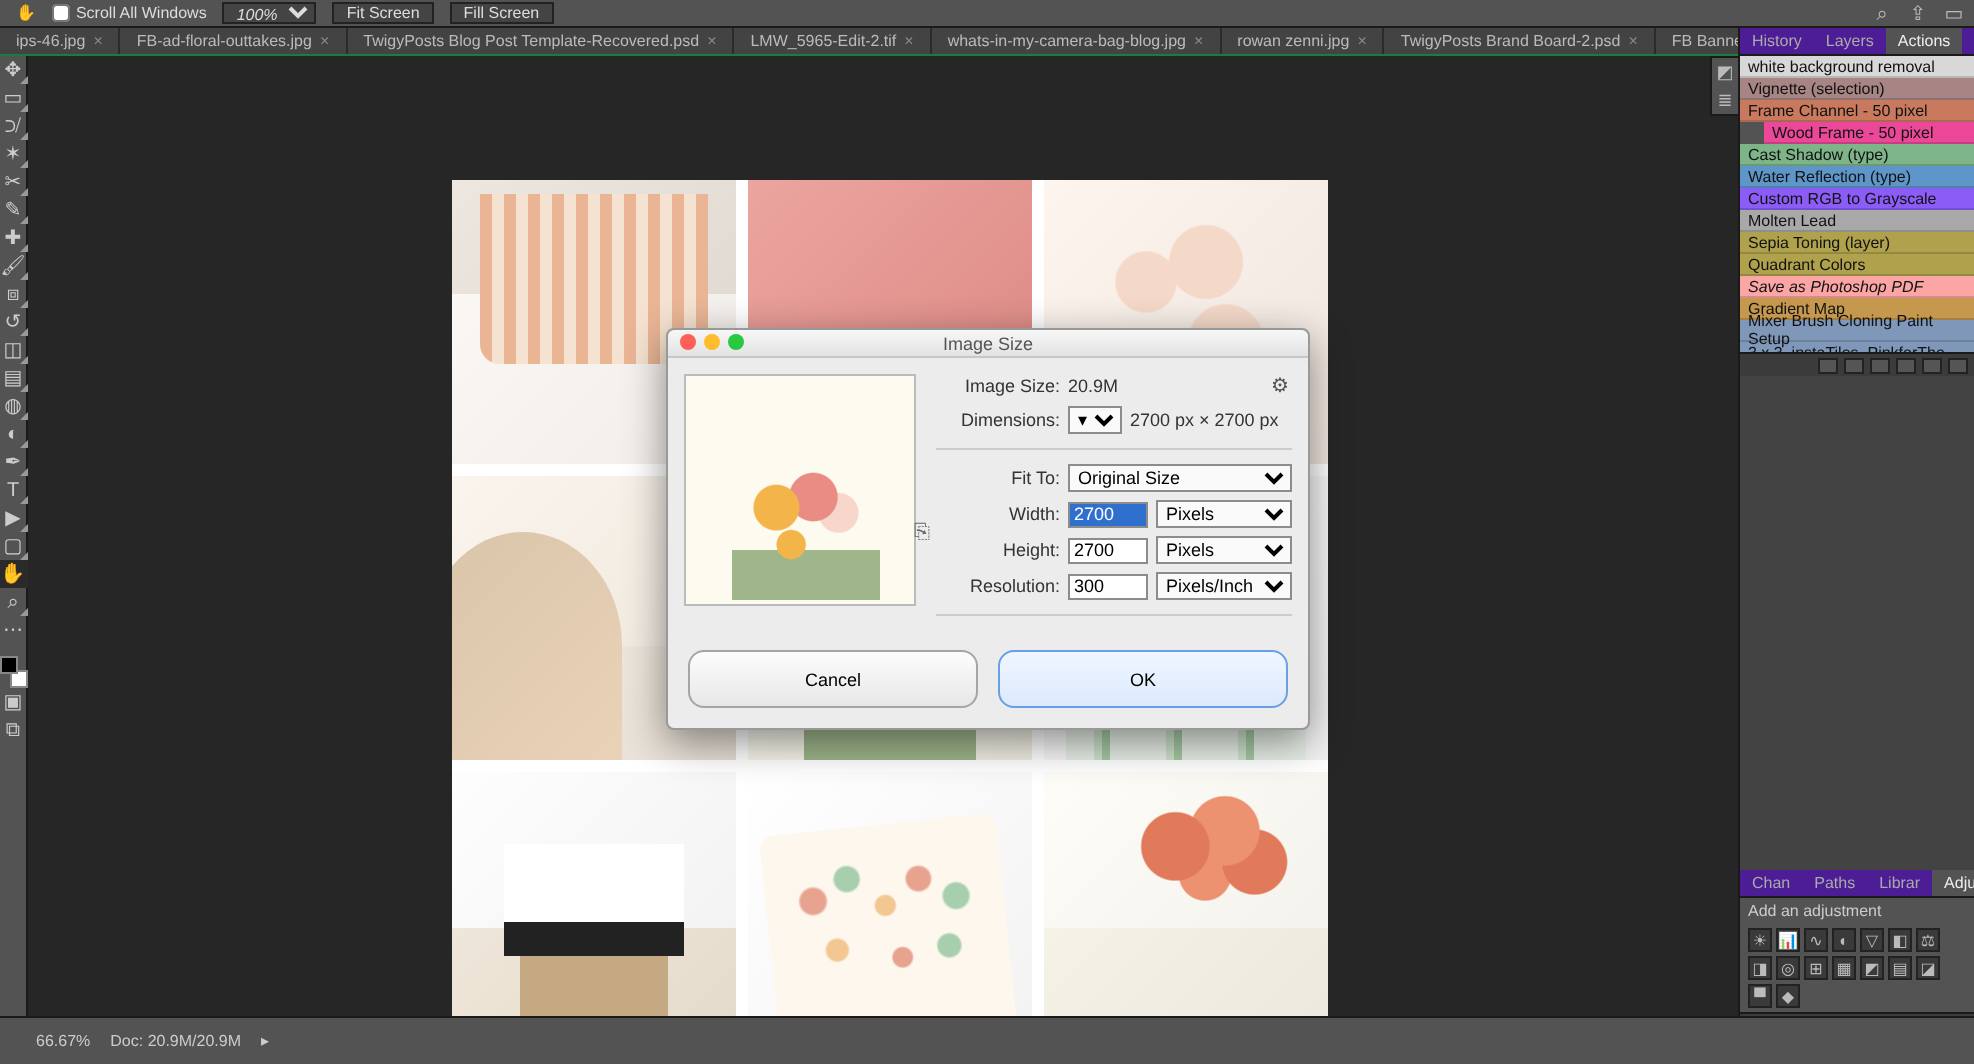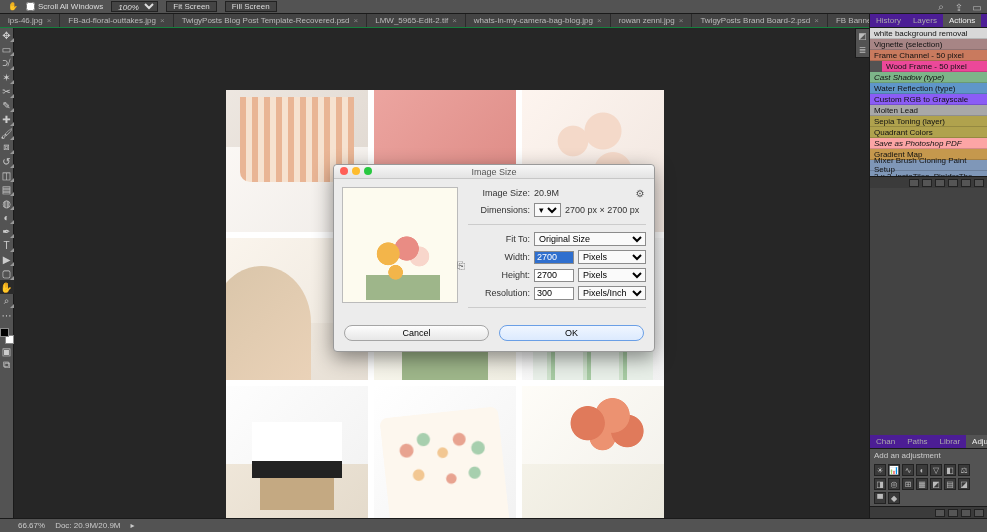--- a/index.html
+++ b/index.html
@@ -64,42 +64,42 @@
 .row { display: flex; align-items: center; gap: 4px; }
 .row label { width: 62px; text-align: right; font-size: 9px; color: #333; }
 .row .val { flex:1; }
 .row input[type=text] { width: 40px; height: 13px; font-size: 9px; border: 1px solid #8c8c8c; background: #fff; padding: 0 2px; }
 .row input.selected { background: #2f6fce; color: #fff; }
 .row select { flex:1; height: 14px; font-size: 9px; border: 1px solid #8c8c8c; background: #fafafa; }
 .row .unit { width: 62px; }
 .lock-ico { width:10px;height:20px; display:flex; align-items:center; justify-content:center; color:#666; font-size:10px;}
 .gear-btn { margin-left:auto; width:12px;height:12px; font-size:10px; color:#555; display:flex;align-items:center;justify-content:center;}
 .dialog-buttons { display: flex; gap: 10px; padding: 6px 10px 10px; justify-content:center;}
-.dlg-btn { flex:1; height: 16px; border-radius: 8px; font-size: 9px; border: 1px solid #a5a5a5; background: linear-gradient(#fdfdfd,#e7e7e7); cursor:pointer;text-align:center;}
+.dlg-btn { flex:1; height: 29px; border-radius: 8px; font-size: 9px; border: 1px solid #a5a5a5; background: linear-gradient(#fdfdfd,#e7e7e7); cursor:pointer;text-align:center;}
 .dlg-btn.primary { border-color:#6a9fe6; background: linear-gradient(#f0f6ff,#dceafe);}
 hr.sep{border:none;border-top:1px solid #ccc;margin:3px 0;}
 
 
 .right-col { position: absolute; right: 0; top: 14px; bottom: 14px; width: 118px; background: #535353; border-left: 1px solid #1a1a1a; display: flex; flex-direction: column; }
 .panel-tabs { display:flex; height:14px; background:#4c1d95; font-size:8px; color:#aaa; border-bottom:1px solid #1a1a1a;}
 .panel-tabs .ptab{ padding:0 6px; display:flex;align-items:center;}
 .panel-tabs .ptab.active{ background:#535353; color:#eee;}
 .actions-list { flex: 0 0 148px; overflow:auto; }
 .action-item { height: 11px; display:flex; align-items:center; padding:0 4px; font-size:8px; color:#111; border-bottom:1px solid rgba(0,0,0,0.15);}
 .panel-spacer{ flex:1; background:#434343;}
 .bottom-tabs {height:14px;}
 .adjust-panel{ background:#535353; }
 .adjust-label{ font-size:8px; color:#ccc; padding:2px 4px;}
 .adjust-icons{ display:flex; flex-wrap:wrap; gap:2px; padding:2px 4px;}
 .adjust-icons span{ width:12px;height:12px;background:#3a3a3a;border:1px solid #222; display:flex;align-items:center;justify-content:center;font-size:8px;color:#bbb;}
 .panel-strip{ height:12px; background:#3b3b3b; border-top:1px solid #1a1a1a; display:flex; align-items:center; justify-content:flex-end; gap:3px; padding:0 3px;}
 .panel-strip span{ width:10px;height:8px;background:#555;border:1px solid #222;}
 
 
-.status { position:absolute; left:0; right:0; bottom:0; height:14px; background:#535353; border-top:1px solid #1a1a1a; display:flex; align-items:center; font-size:8px; color:#ccc; padding:0 18px; gap:10px;}
+.status { position:absolute; left:0; right:0; bottom:0; height:24px; background:#535353; border-top:1px solid #1a1a1a; display:flex; align-items:center; font-size:8px; color:#ccc; padding:0 18px; gap:10px;}
 .top-right-icons{ position:absolute; right:4px; top:0; height:14px; display:flex; align-items:center; gap:6px;}
 .top-right-icons span{ width:12px;height:10px; color:#bbb; font-size:10px; display:flex;align-items:center;justify-content:center;}
 .collapsed-strip{ position:absolute; right:118px; top:28px; width:14px; height:30px; background:#535353; border:1px solid #1a1a1a; border-right:none; display:flex; flex-direction:column; align-items:center; justify-content:space-around;}
 .collapsed-strip span{ font-size:9px; color:#bbb;}
 </style>
 </head>
 <body>
 
 <div class="options-bar">
   <span>✋</span>
@@ -262,21 +262,21 @@
   <div class="panel-tabs" id="top-panel-tabs">
       <div class="ptab">History</div>
       <div class="ptab">Layers</div>
       <div class="ptab active">Actions</div>
     </div>
   <div class="actions-list" id="actions-list">
       <div class="action-item" style="background: rgb(216, 216, 216);">white background removal</div>
       <div class="action-item" style="background: rgb(167, 133, 133);">Vignette (selection)</div>
       <div class="action-item" style="background: rgb(201, 122, 94);">Frame Channel - 50 pixel</div>
       <div class="action-item" style="background: #ec4899; margin-left: 12px;">Wood Frame - 50 pixel</div>
-      <div class="action-item" style="background: rgb(125, 181, 137); font-style: italic;">Cast Shadow (type)</div>
+      <div class="action-item" style="background: rgb(125, 181, 137);">Cast Shadow (type)</div>
       <div class="action-item" style="background: rgb(95, 150, 201);">Water Reflection (type)</div>
       <div class="action-item" style="background: #8b5cf6;">Custom RGB to Grayscale</div>
       <div class="action-item" style="background: rgb(168, 168, 168);">Molten Lead</div>
       <div class="action-item" style="background: rgb(176, 162, 77);">Sepia Toning (layer)</div>
       <div class="action-item" style="background: rgb(176, 162, 77);">Quadrant Colors</div>
       <div class="action-item" style="background: #fca5a5; font-style: italic;">Save as Photoshop PDF</div>
       <div class="action-item" style="background: rgb(197, 152, 77);">Gradient Map</div>
       <div class="action-item" style="background: rgb(127, 151, 184);">Mixer Brush Cloning Paint Setup</div>
       <div class="action-item" style="background: rgb(127, 151, 184);">3 x 3_instaTiles_PinkforThe</div>
     </div>

